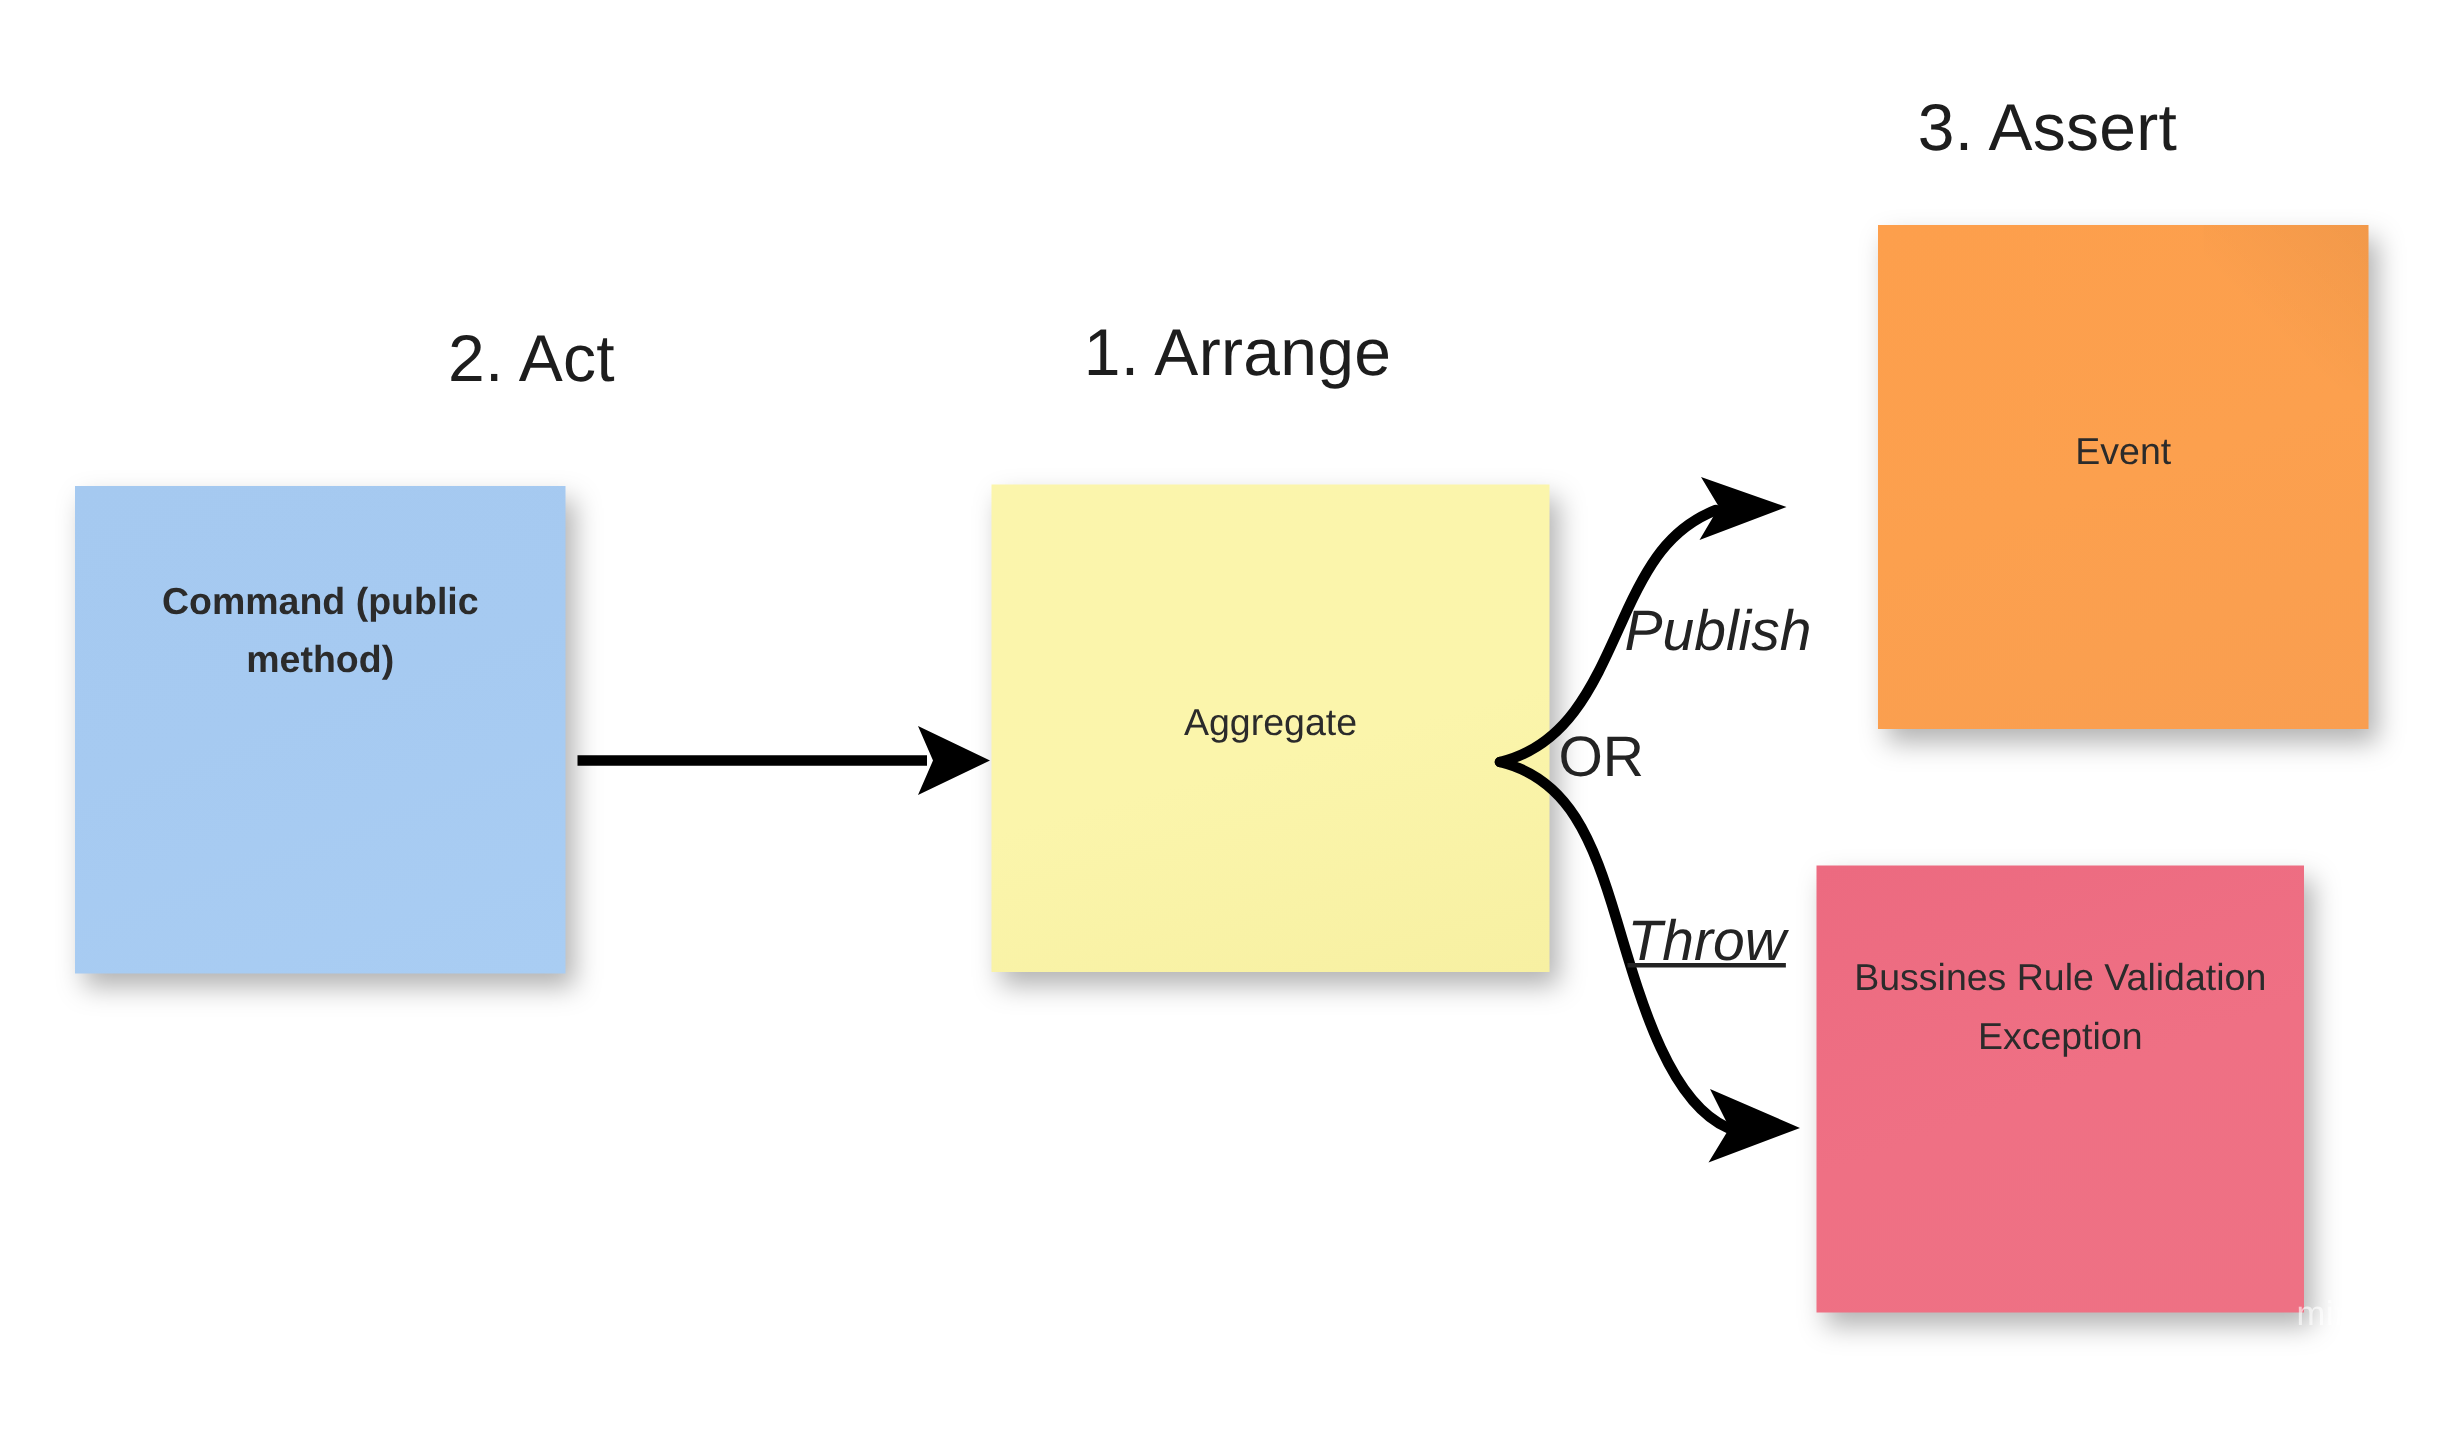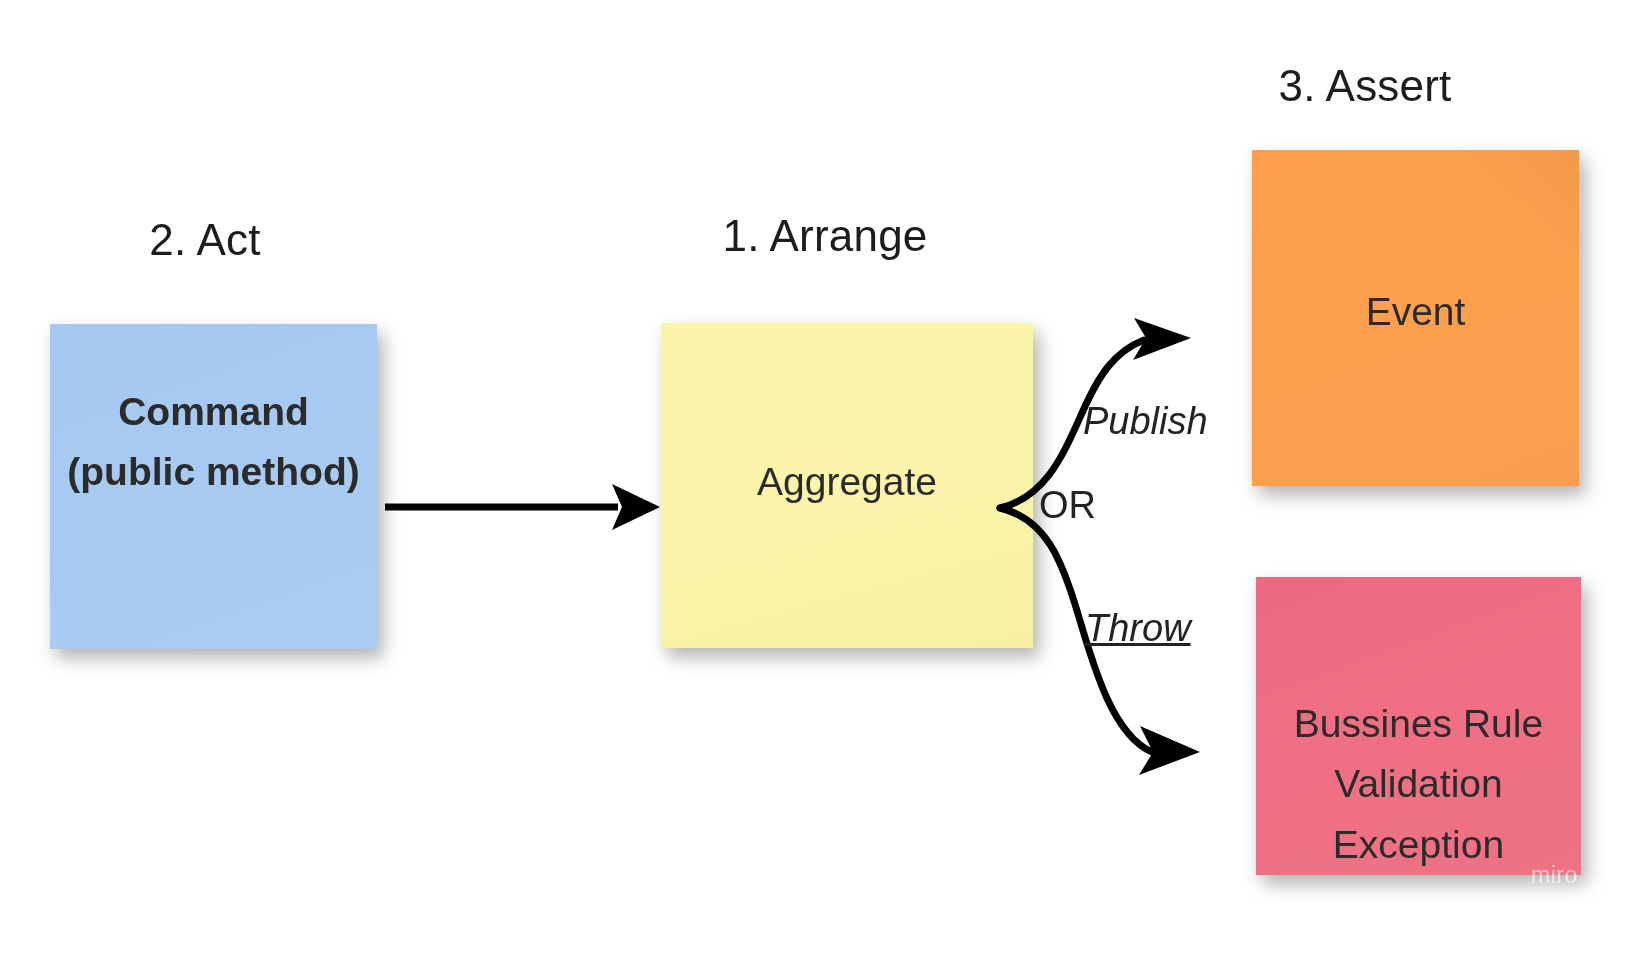--- a/index.html
+++ b/index.html
@@ -23,33 +23,33 @@
   .heading {
     position: absolute;
     color: #1d1d1d;
     font-size: 44px;
     font-weight: 400;
     line-height: 1.1;
     white-space: nowrap;
     text-align: center;
     letter-spacing: 0.2px;
   }
-  #heading-act      { left: 0px;    top: 216px; width: 410px; }
+  #heading-act      { left: 0px;    top: 216px; width: 410px; text-align: right; }
   #heading-arrange  { left: 620px;  top: 212px; width: 410px; }
   #heading-assert   { left: 1160px; top: 62px;  width: 410px; }
 
   
   .sticky {
     position: absolute;
     box-sizing: border-box;
     display: flex;
     flex-direction: column;
     align-items: center;
     color: #2b2b2b;
-    font-size: 39px;
+    font-size: 25px;
     line-height: 1.55;
     text-align: center;
     filter: drop-shadow(6px 9px 9px rgba(0,0,0,0.30));
   }
   .sticky .sticky-text {
     width: 100%;
     padding: 0 14px;
     box-sizing: border-box;
   }
 
@@ -75,24 +75,24 @@
   #sticky-event {
     left: 1252px; top: 150px;
     width: 327px; height: 336px;
     background: linear-gradient(160deg, #fd9f4c 0%, #fca04e 50%, #f99e50 100%);
     justify-content: flex-start;
   }
   #sticky-event .sticky-text { padding-top: 132px; }
 
   
   #sticky-exception {
-    left: 1256px; top: 577px;
+    left: 1211px; top: 577px;
     width: 325px; height: 298px;
     background: linear-gradient(160deg, #ec6a80 0%, #ef7084 50%, #ee7184 100%);
-    justify-content: flex-end;
+    justify-content: flex-start;
   }
   #sticky-exception .sticky-text { padding-top: 56px; }
 
   
   .fold {
     position: absolute;
     right: 0; top: 0;
     width: 110px; height: 110px;
     background: linear-gradient(225deg, rgba(0,0,0,0.045) 0%, rgba(0,0,0,0.0) 62%);
     pointer-events: none;

